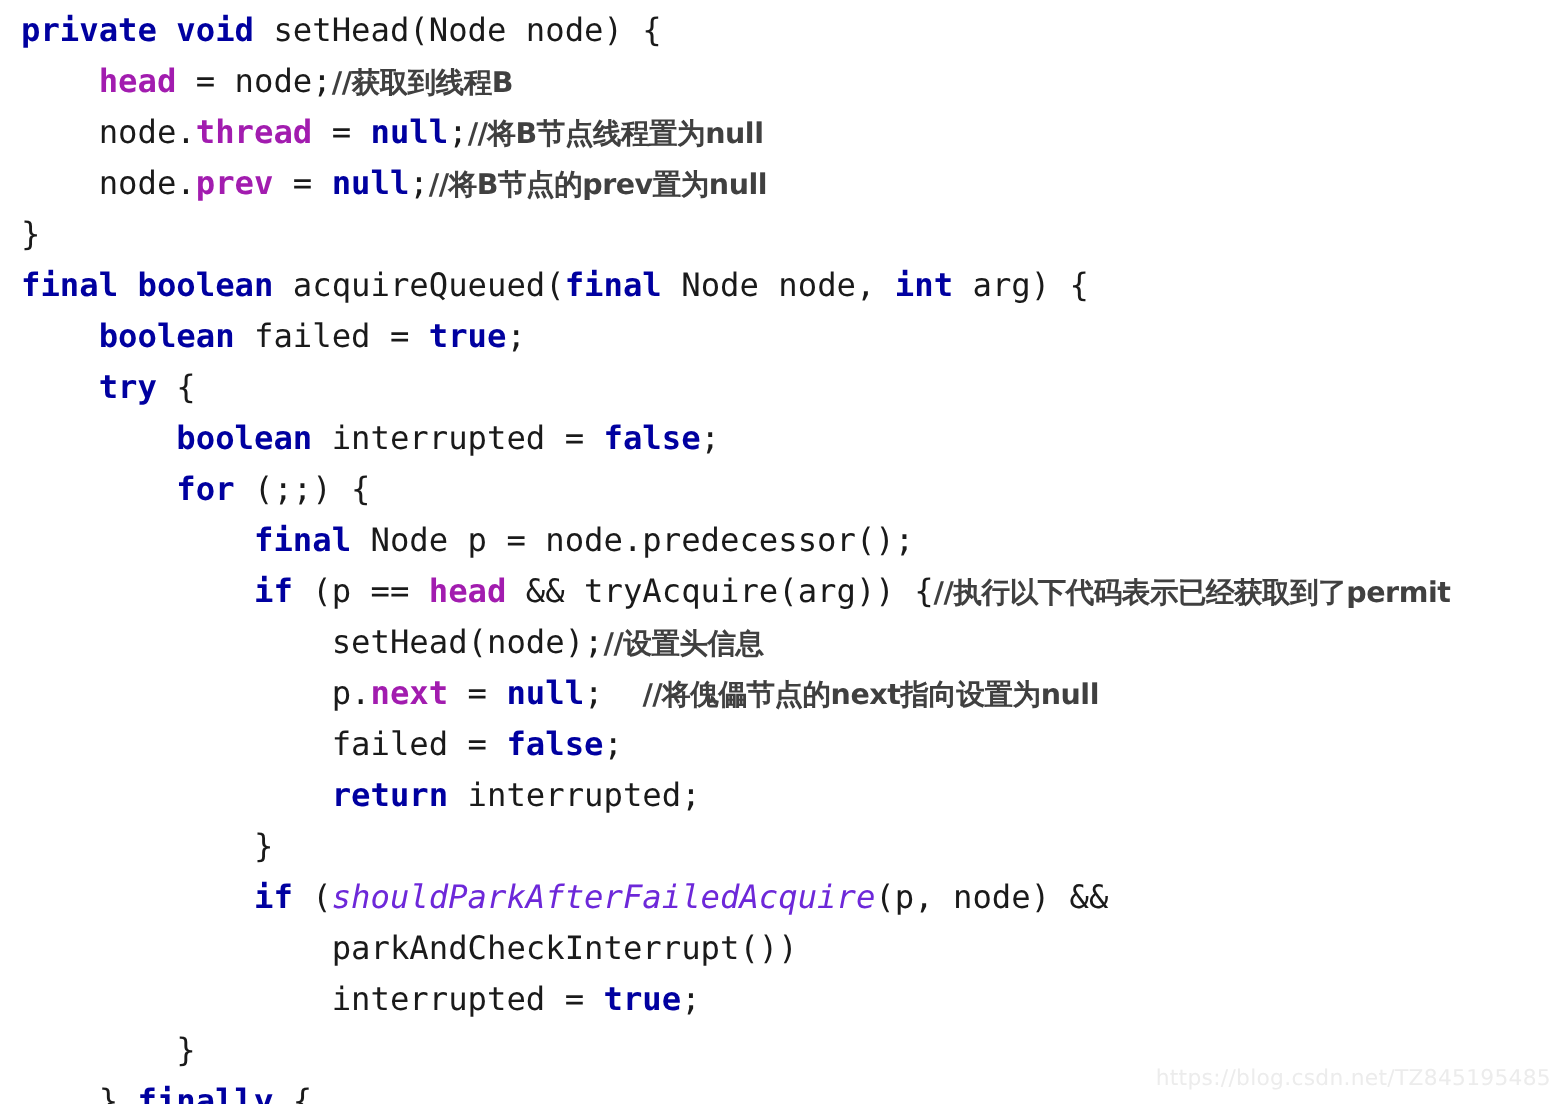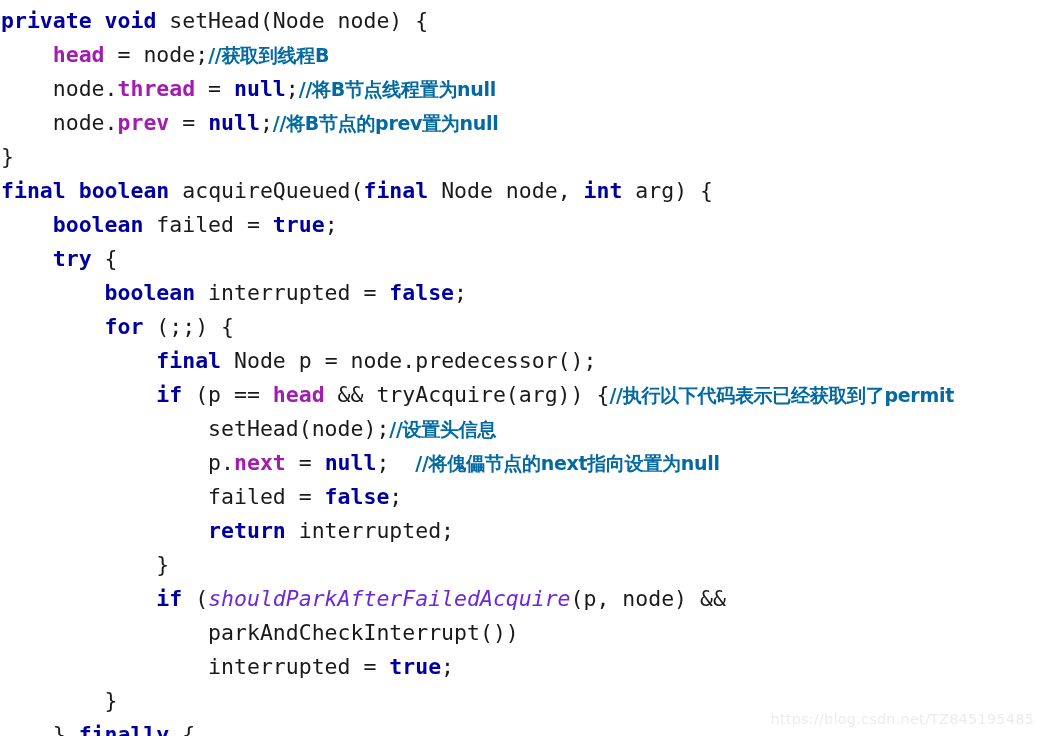--- a/index.html
+++ b/index.html
@@ -31,27 +31,28 @@
   }
 
   .code-line {
     height: 34px;
     line-height: 34px;
     white-space: pre;
     font-size: 21.5px;
     letter-spacing: 0px;
     padding-left: 1px;
     font-family: "DejaVu Sans Mono", "Liberation Mono", monospace;
+    margin-left: 13px;
   }
 
   
   .tok-kw      { color: #0000a0; font-weight: bold; }   
   .tok-plain   { color: #1a1a1a; font-weight: normal; } 
   .tok-field   { color: #a21caf; font-weight: bold; }   
-  .tok-comment { color: #0369a1; font-weight: bold; }   
+  .tok-comment { color: #404040; font-weight: bold; }   
   .tok-method-italic { color: #6d28d9; font-style: italic; font-weight: normal; }
 
   
   .tok-comment {
     font-family: "DejaVu Sans", "Liberation Sans", sans-serif;
     font-size: 19px;
     letter-spacing: -0.3px;
   }
 
   #watermark {

